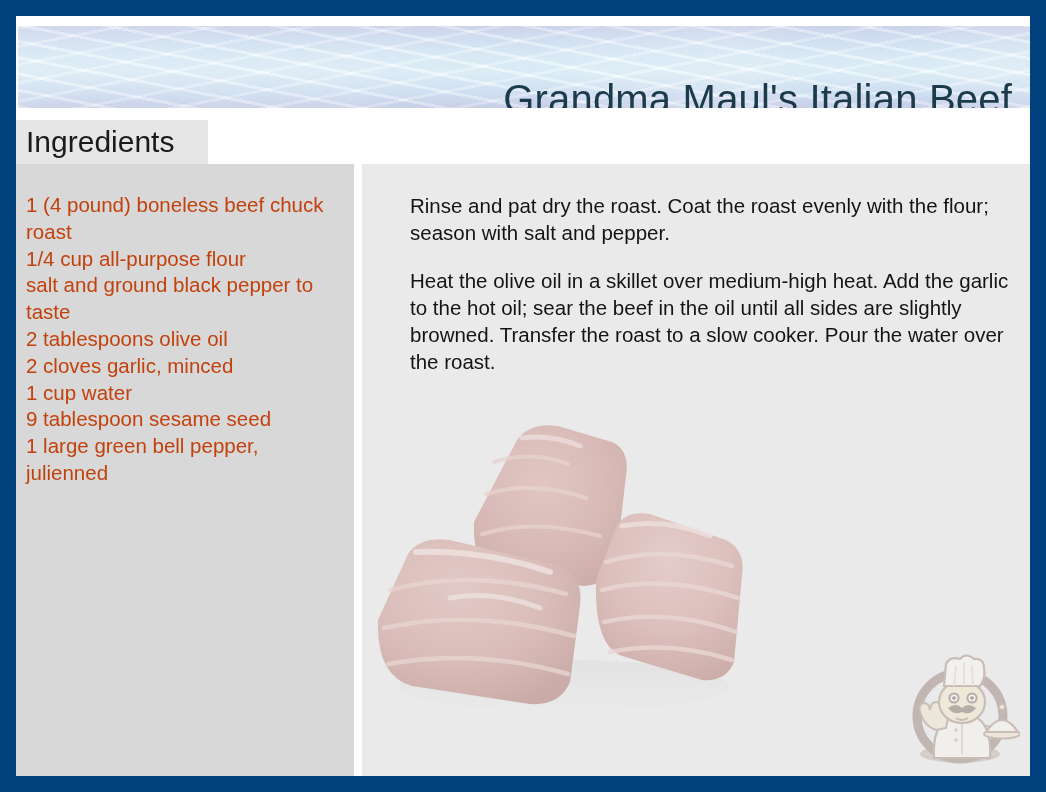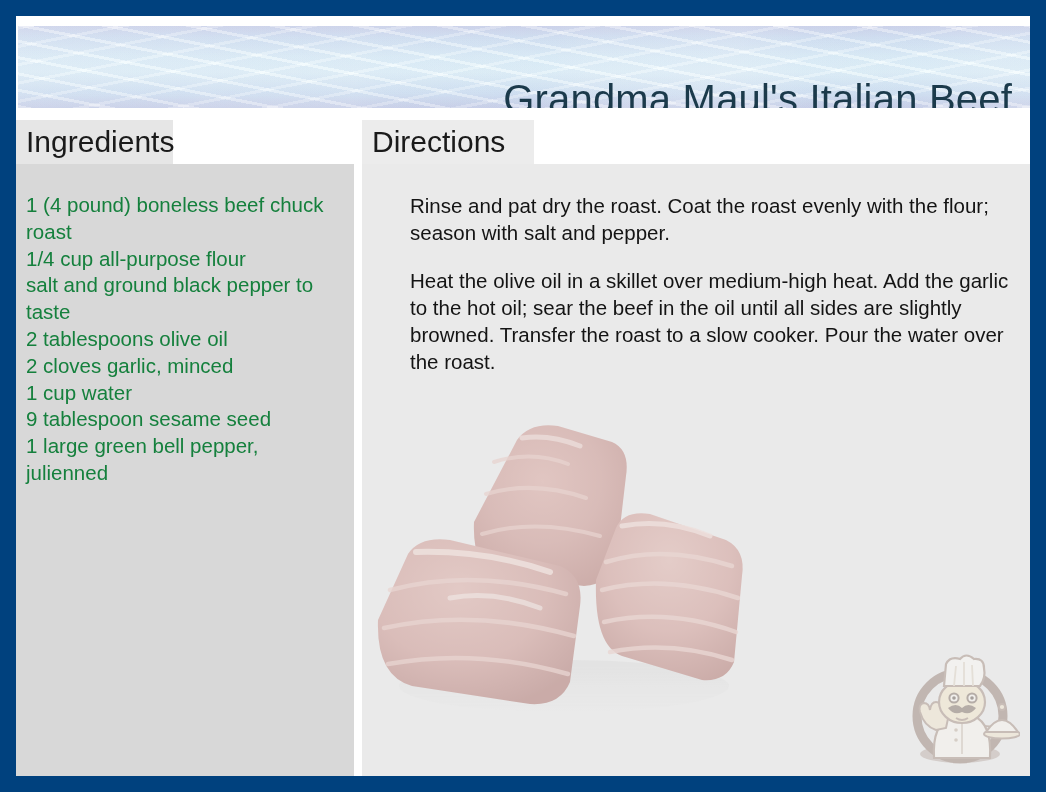--- a/index.html
+++ b/index.html
@@ -99,21 +99,21 @@
     position: absolute;
     left: 0;
     top: 0;
     height: 44px;
     padding: 0 12px 0 10px;
     display: flex;
     align-items: center;
     z-index: 3;
   }
 
-  .panel-ingredients .panel-head { width: 157px; background: #e6e6e6; text-align: right; }
+  .panel-ingredients .panel-head { width: 192px; background: #e6e6e6; text-align: right; }
   .panel-directions .panel-head  { width: 172px; background: #ececec; }
 
   .panel-head-text {
     font-size: 30px;
     font-weight: 400;
     color: #1a1a1a;
     line-height: 1;
     white-space: nowrap;
   }
 
@@ -134,21 +134,21 @@
     position: relative;
     z-index: 2;
     padding: 28px 14px 0 10px;
   }
 
   .panel-directions .panel-content { padding: 28px 18px 0 12px; }
 
   .ingredient-line {
     font-size: 20.5px;
     line-height: 26.8px;
-    color: #15803d;
+    color: #c2410c;
   }
 
   .direction-para {
     font-size: 20.5px;
     line-height: 27px;
     color: #141414;
     margin-bottom: 21px;
   }
   .direction-para:last-child { margin-bottom: 0; }
 
@@ -201,23 +201,20 @@
             <div class="ingredient-line">2 tablespoons olive oil</div>
             <div class="ingredient-line">2 cloves garlic, minced</div>
             <div class="ingredient-line">1 cup water</div>
             <div class="ingredient-line">9 tablespoon sesame seed</div>
             <div class="ingredient-line">1 large green bell pepper, julienned</div>
           </div>
         </div>
       </div>
 
       <div class="panel panel-directions">
-        <div class="panel-head">
-          <span class="panel-head-text">Directions</span>
-        </div>
         <div class="panel-body">
 
           <svg class="beef-photo" viewBox="0 0 420 330">
             <defs>
               <radialGradient id="bfA" cx="45%" cy="35%" r="70%">
                 <stop offset="0%" stop-color="#d9a39b"></stop>
                 <stop offset="55%" stop-color="#c98f88"></stop>
                 <stop offset="100%" stop-color="#b2736c"></stop>
               </radialGradient>
               <radialGradient id="bfB" cx="40%" cy="30%" r="75%">

